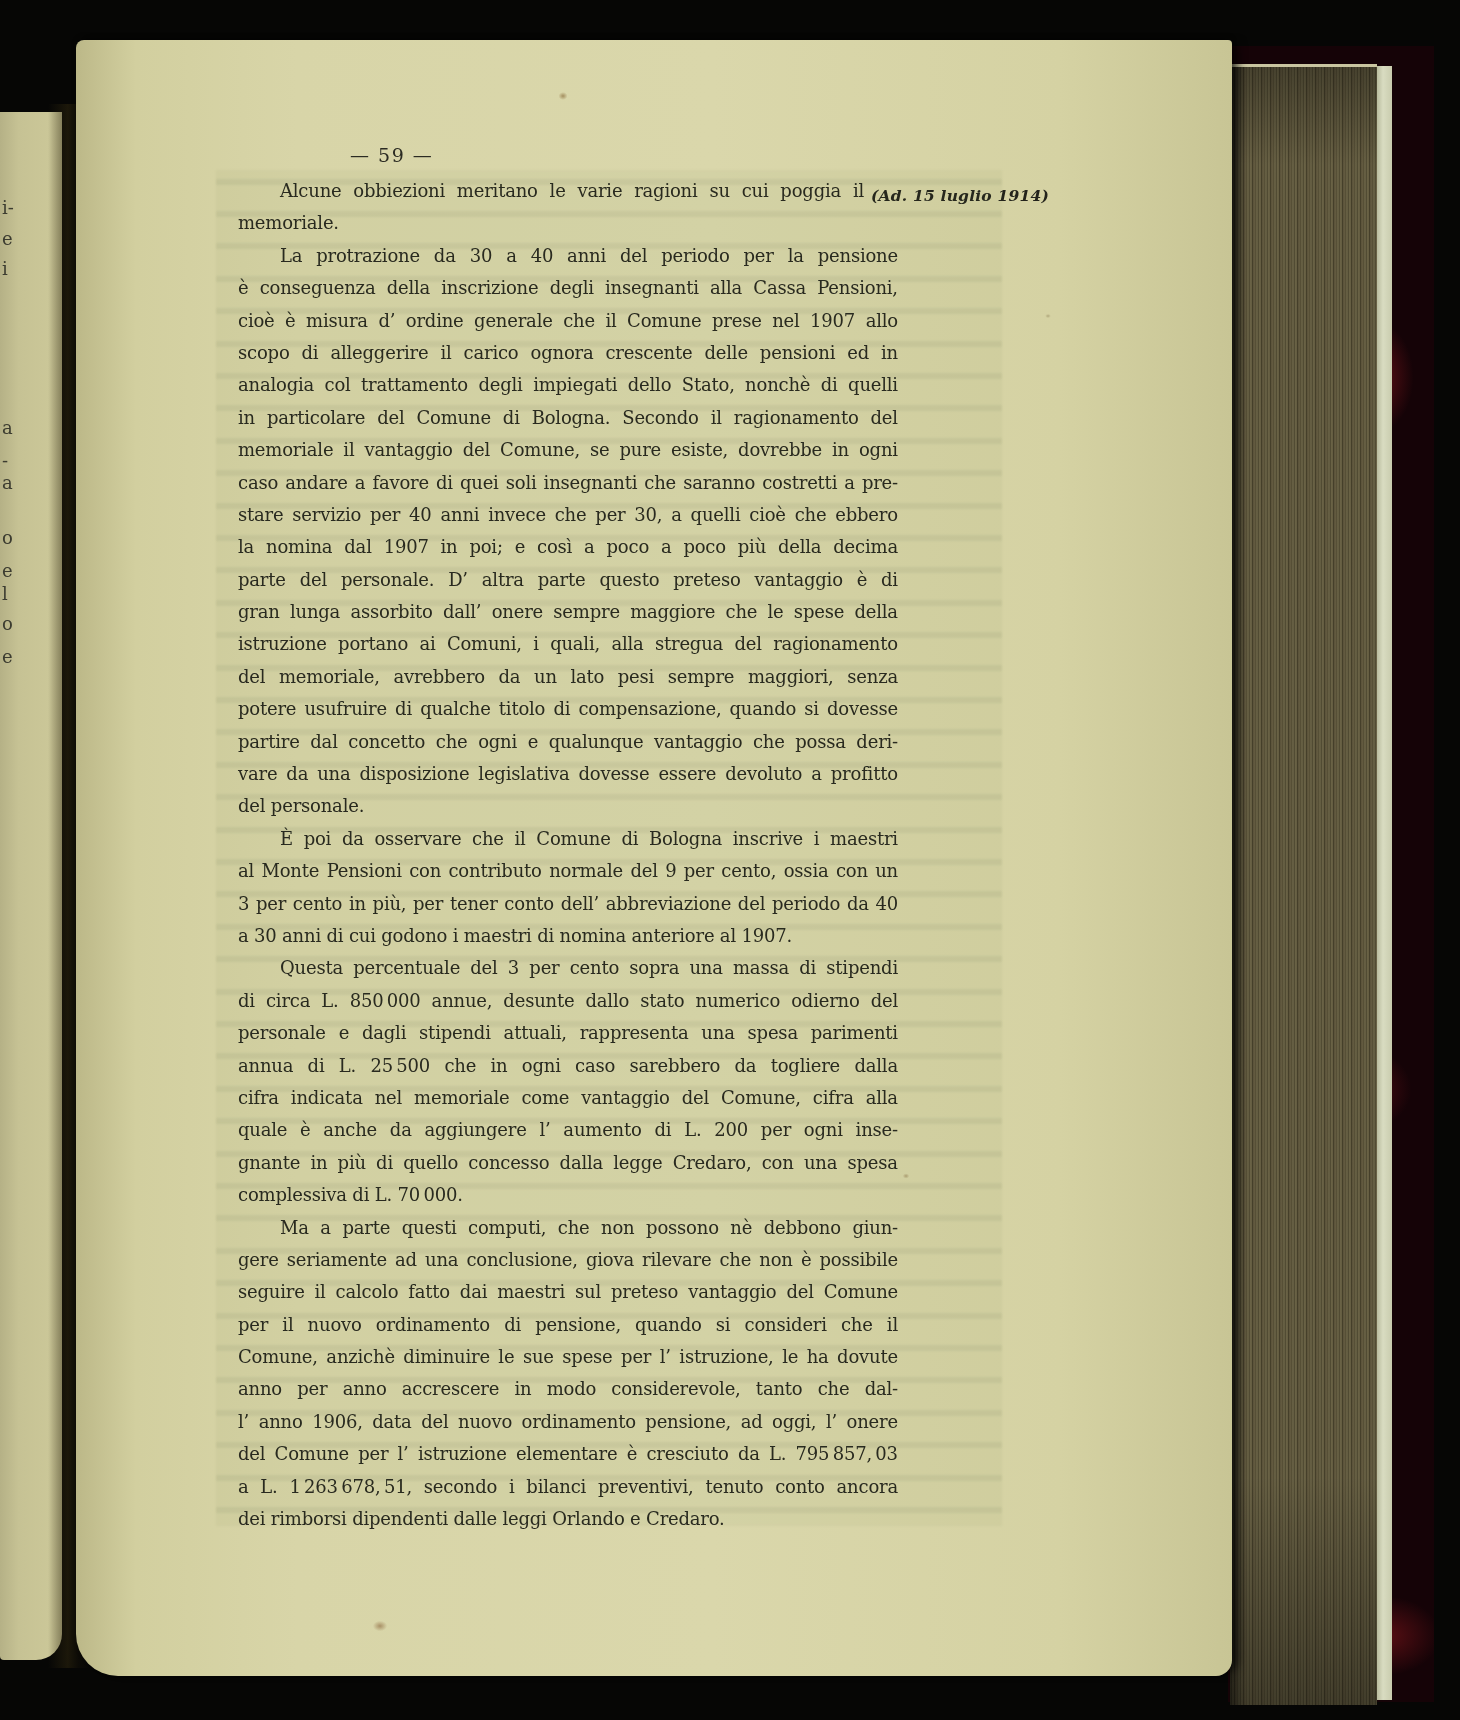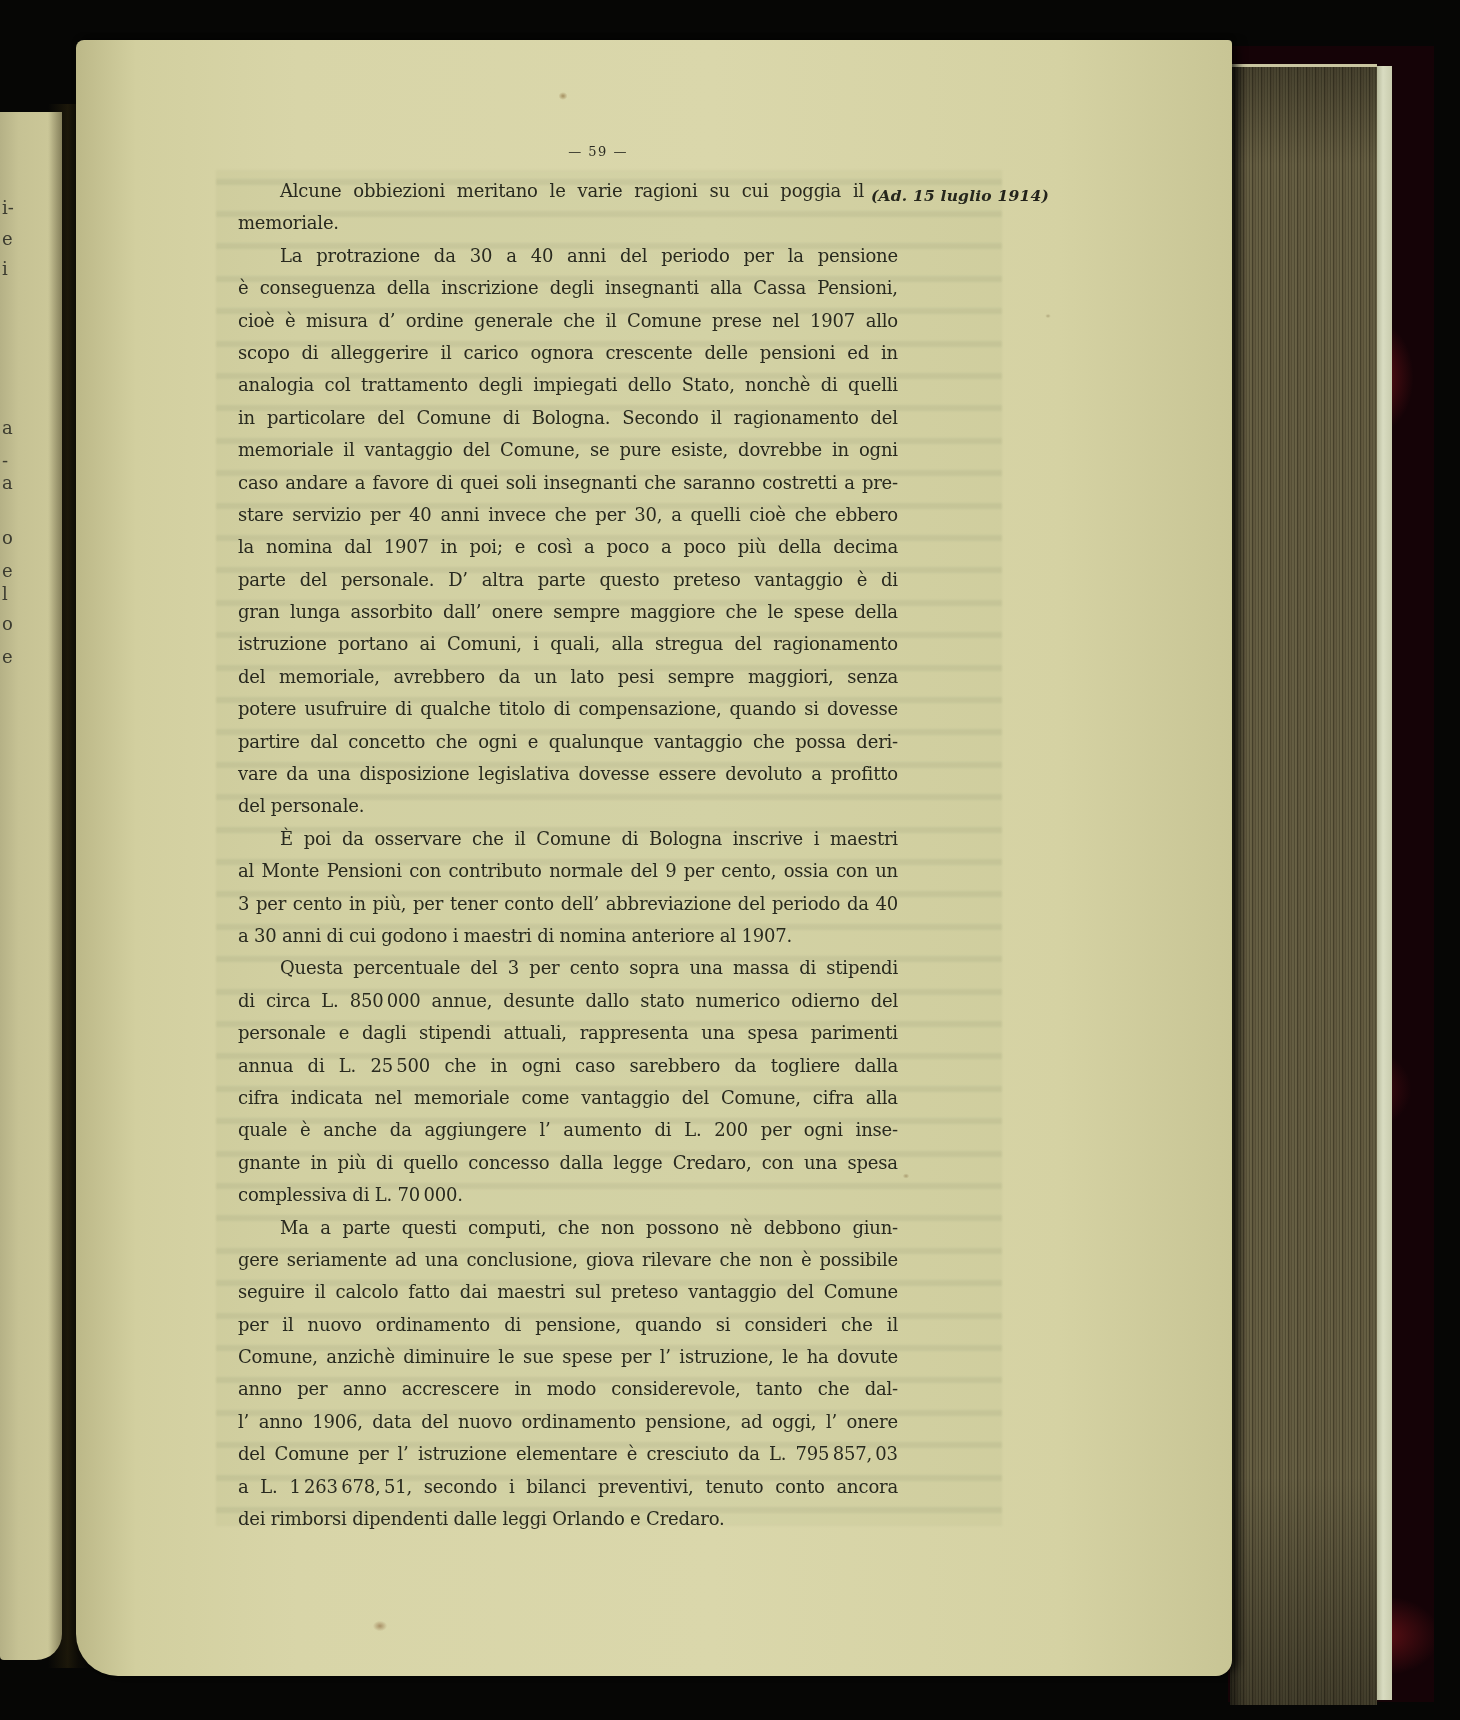--- a/index.html
+++ b/index.html
@@ -62,22 +62,22 @@
     border-radius:8px 4px 16px 42px;
     box-shadow:10px 0 10px -4px rgba(0,0,0,.65),0 -3px 6px -2px rgba(0,0,0,.4);
   }
   .book-page::after{ 
     content:"";position:absolute;left:140px;top:130px;right:230px;bottom:150px;
     background:repeating-linear-gradient(0deg,rgba(100,120,70,.05) 0 13px,rgba(62,84,44,.11) 13px 19px,rgba(100,120,70,.05) 19px 32.4px);
     filter:blur(1px);
     pointer-events:none;
   }
   .page-number{
-    position:absolute;left:252px;top:104px;width:300px;
-    text-align:right;font-size:13px;color:#2b2b22;letter-spacing:1.5px;
+    position:absolute;left:274px;top:104px;width:300px;
+    text-align:left;font-size:19px;color:#2b2b22;letter-spacing:1.5px;
   }
   .margin-note{
     position:absolute;left:795px;top:146px;white-space:nowrap;
     font-style:italic;font-weight:600;font-size:15.5px;color:#23231b;
     letter-spacing:.2px;
   }
   .text-block{
     position:absolute;left:162px;top:140px;width:660px;
     font-size:18px;color:#26261e;letter-spacing:-.2px;
   }

